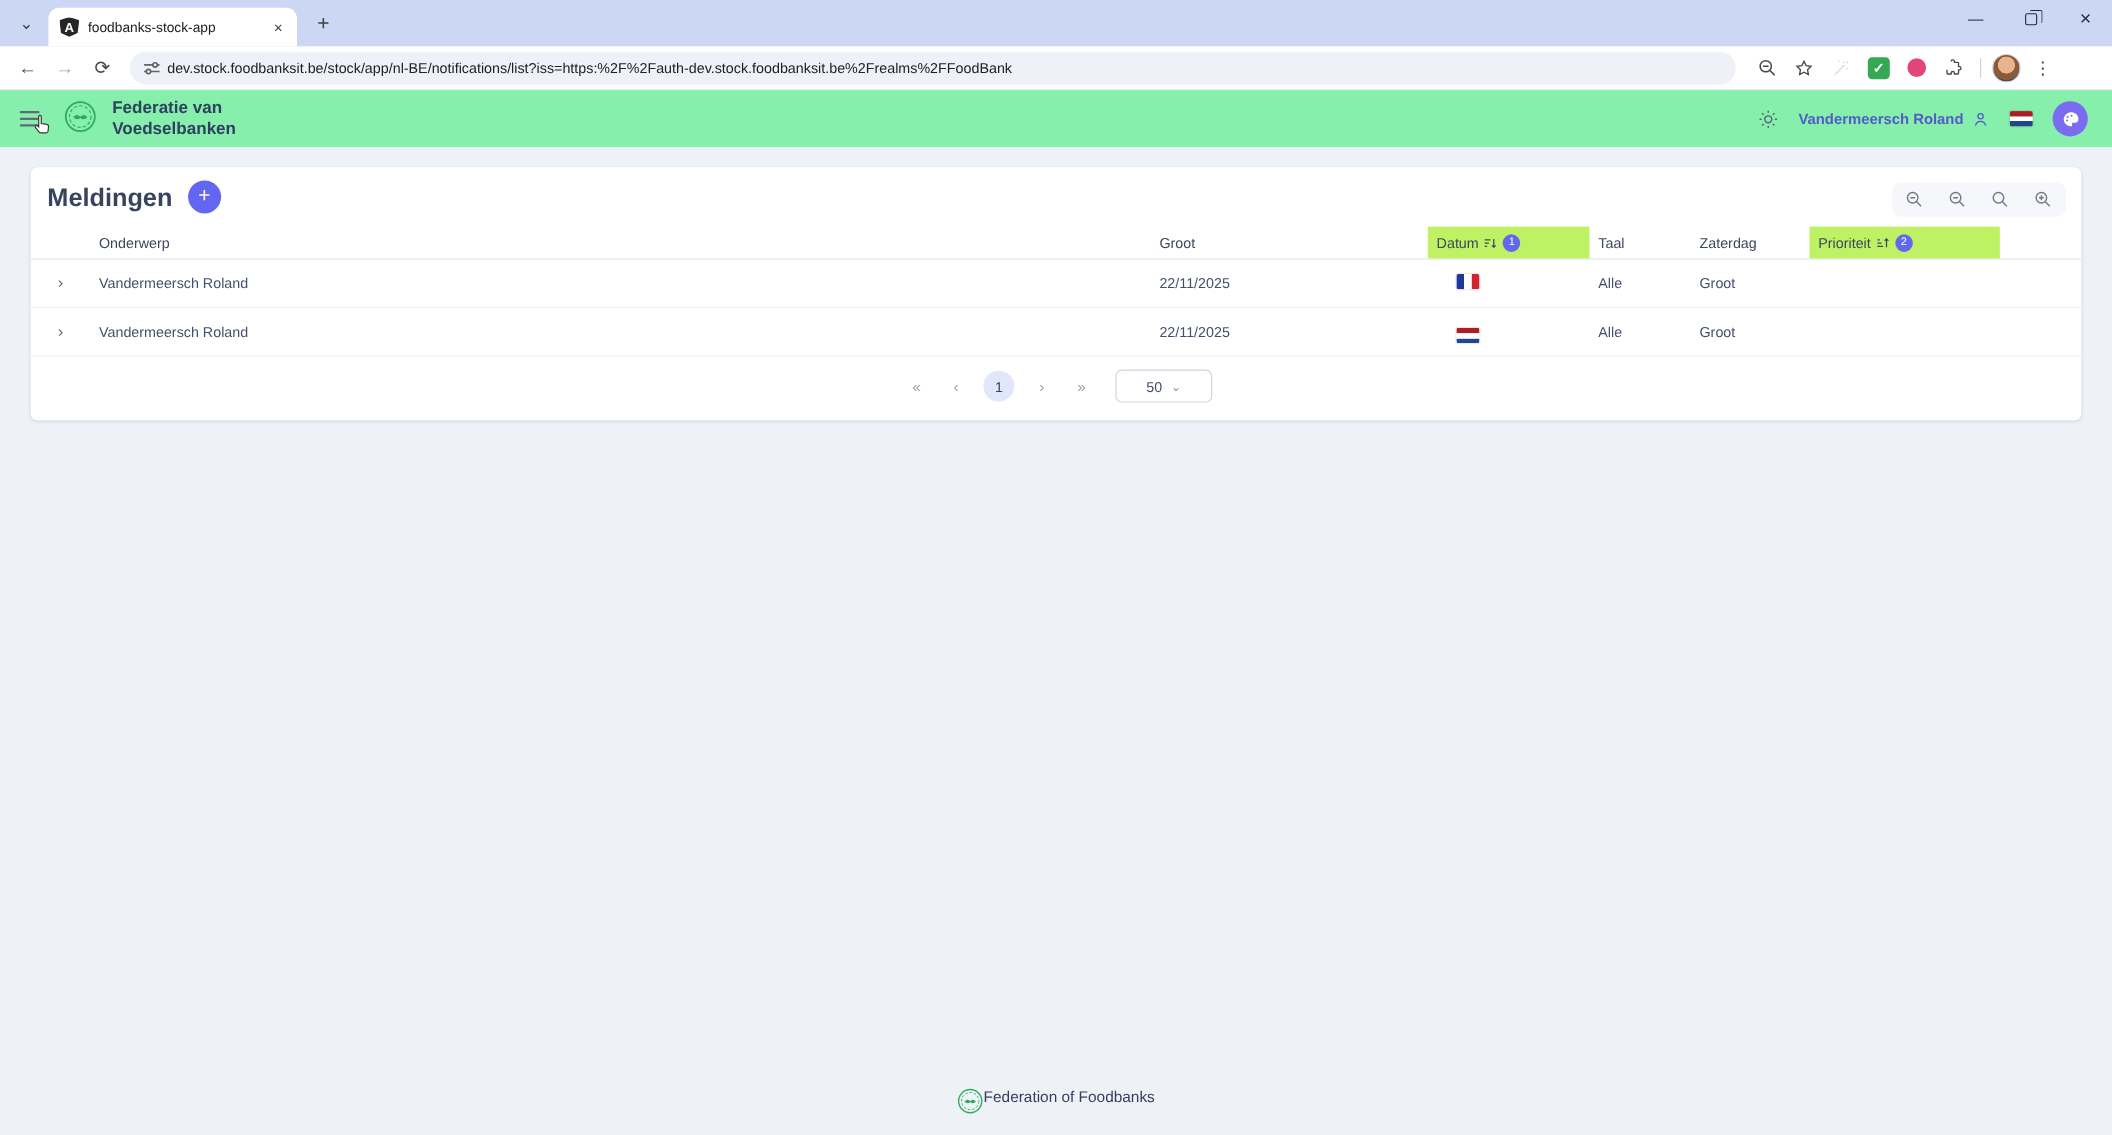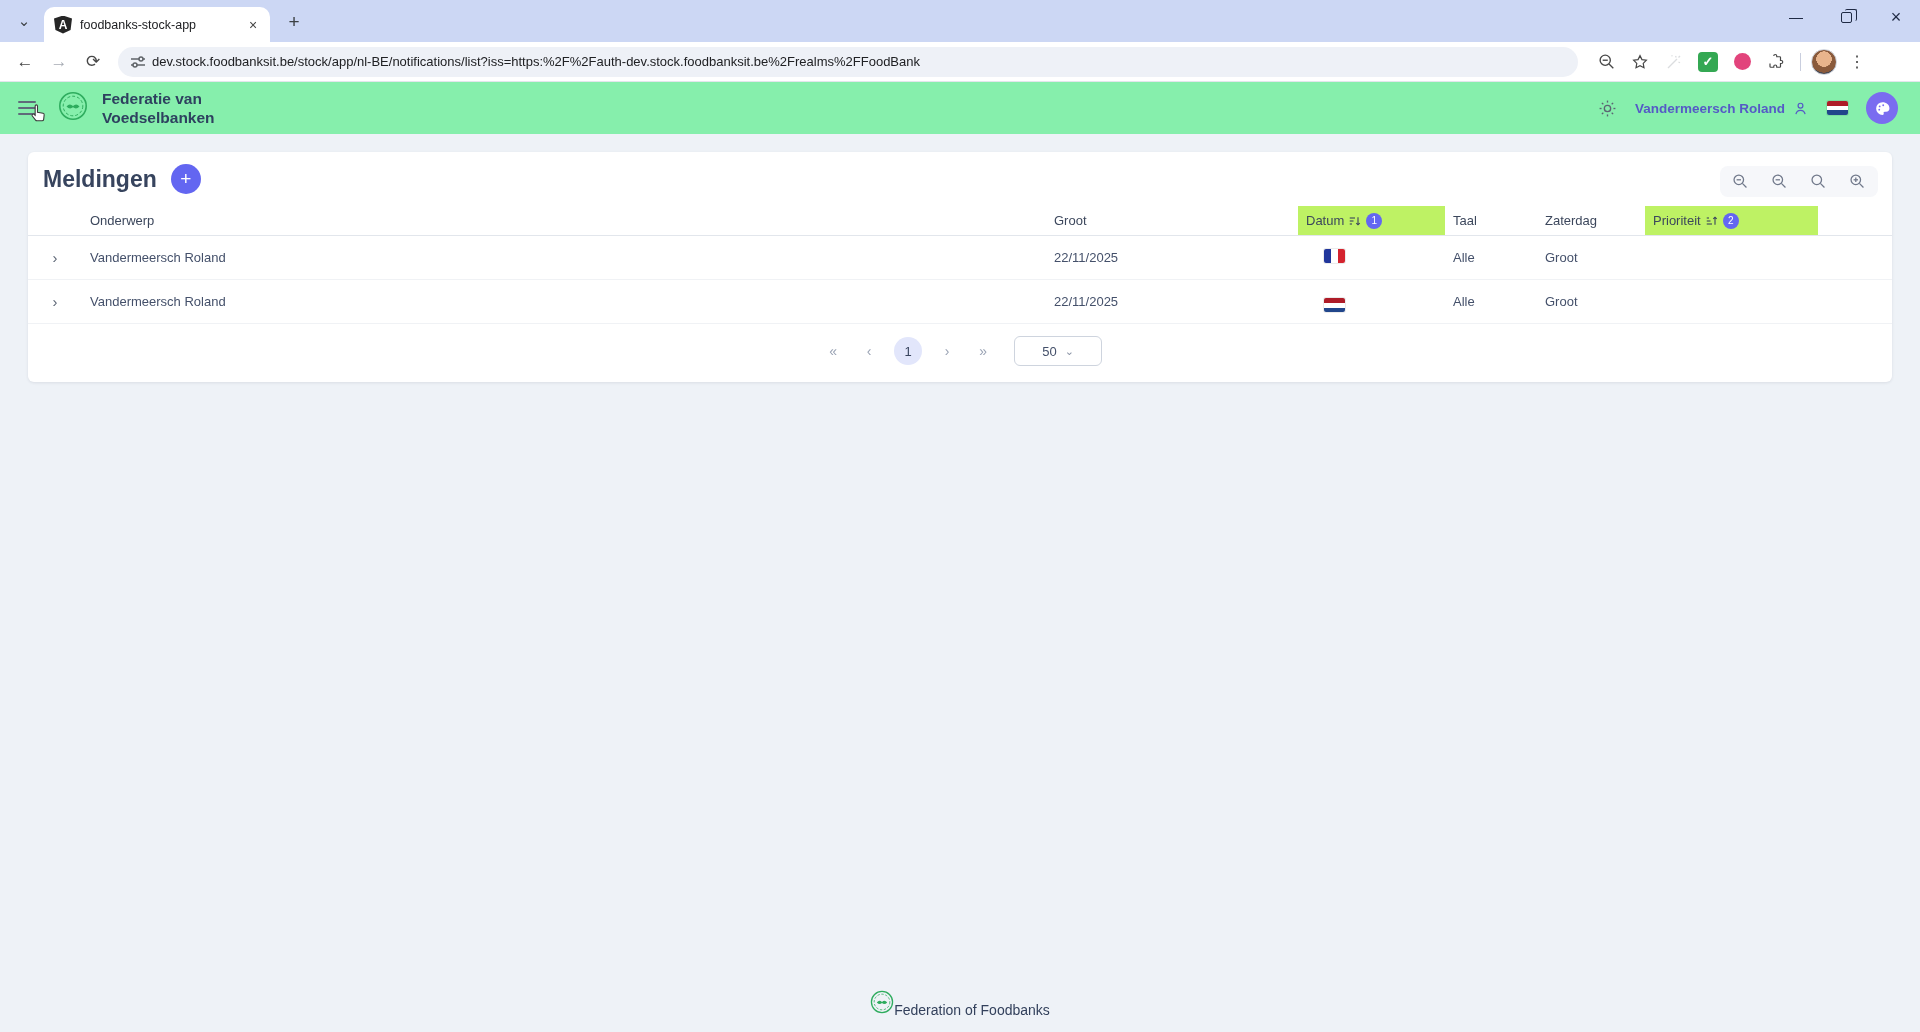--- a/index.html
+++ b/index.html
@@ -76,21 +76,21 @@
   .cell { font-size:13px; color:#44506a; padding:6px 8px; }
   .cell.subject { font-weight:700; color:#324061; }
   .cell.taal { padding-left:26px; }
 
   .pagination { display:flex; align-items:center; justify-content:center; gap:6px; padding:12px 0 10px; }
   .pg-btn { width:30px; height:30px; display:flex; align-items:center; justify-content:center; color:#9aa3b4; font-size:14px; border-radius:50%; }
   .pg-page { width:28px; height:28px; border-radius:50%; background:#e2e6fb; color:#39445e; font-size:13px; display:flex; align-items:center; justify-content:center; margin:0 4px; }
   .pg-size { margin-left:10px; height:30px; min-width:56px; border:1px solid #ced4de; border-radius:6px; display:flex; align-items:center; justify-content:space-between; padding:0 27px; gap:8px; font-size:13px; color:#44506a; background:#fff; }
   .pg-size .chev { color:#8a93a5; font-size:11px; }
 
-  .app-footer { position:absolute; left:0; right:0; bottom:14px; display:flex; align-items:flex-end; justify-content:center; gap:0; }
+  .app-footer { position:absolute; left:0; right:0; bottom:14px; display:flex; align-items:flex-start; justify-content:center; gap:0; }
   .footer-label { font-size:14px; color:#33415c; }
 </style>
 </head>
 <body>
 
 <div class="viewport">
 
   <div class="tabstrip">
     <div class="tab-search">⌄</div>
     <div class="tab">

